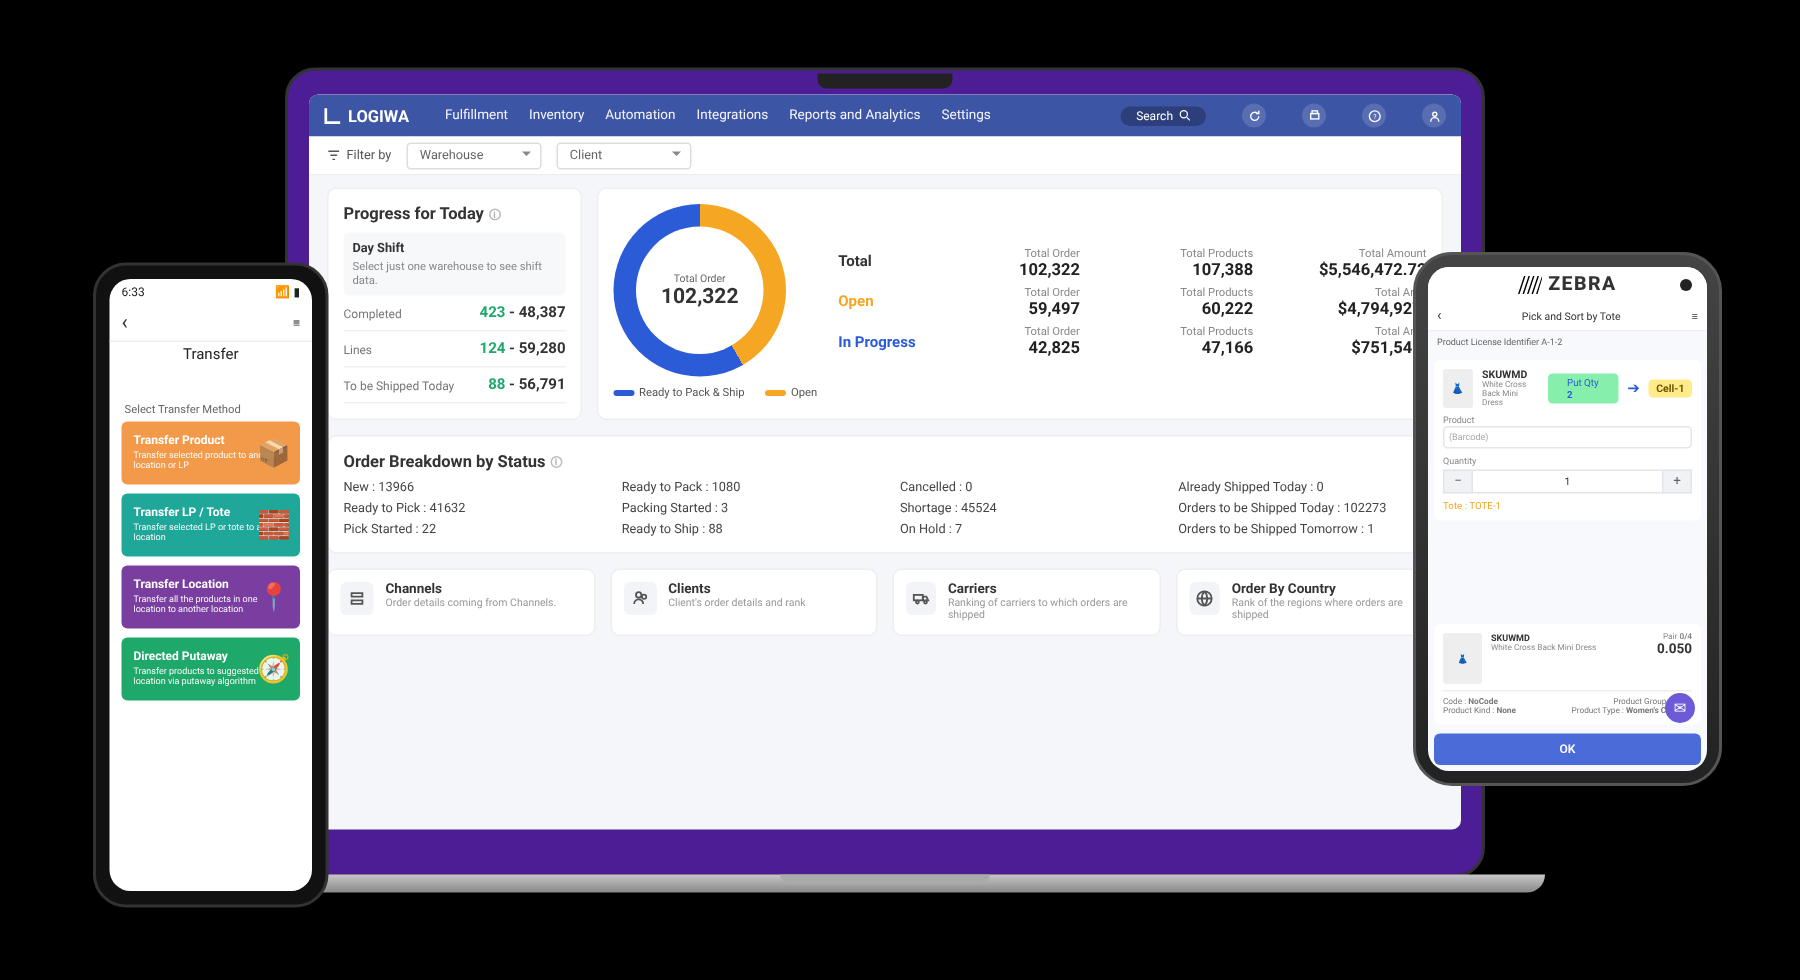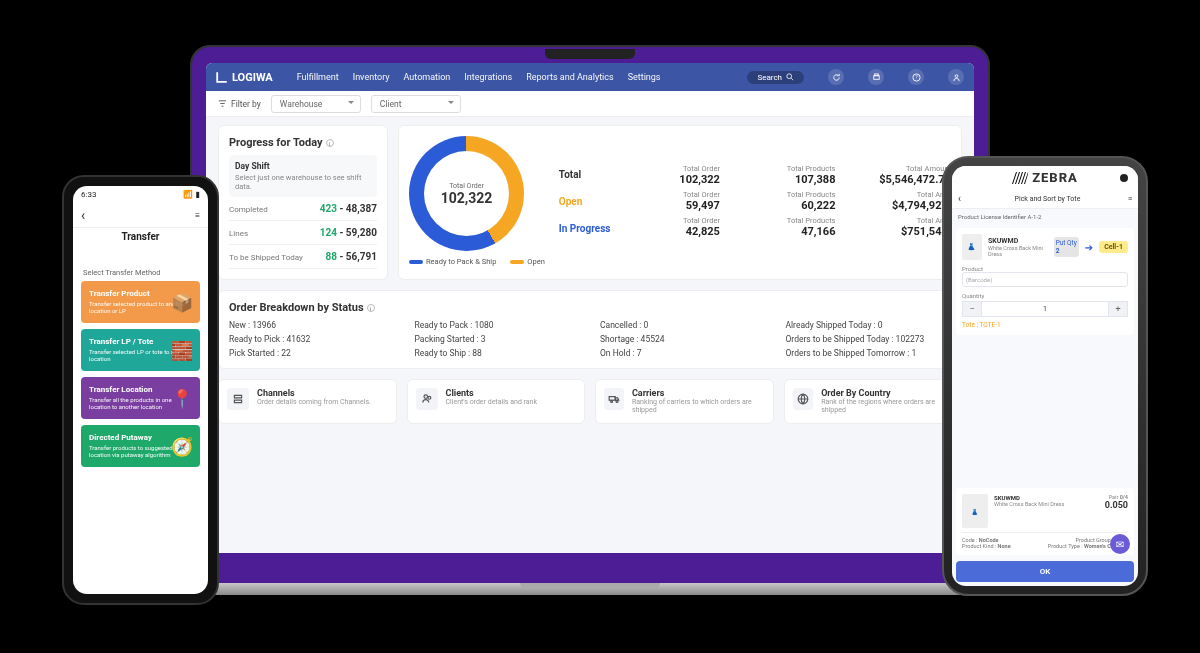--- a/index.html
+++ b/index.html
@@ -74,42 +74,42 @@
   .tile-icon{width:22px;height:22px;background:#f2f4f8;border-radius:4px;display:flex;align-items:center;justify-content:center;color:#555;}
   .tile-title{font-weight:700;font-size:9px;}
   .tile-sub{font-size:7px;color:#999;line-height:1.2;}
 
   
   .phone{position:absolute;left:62px;top:175px;width:157px;height:430px;background:#111;border-radius:22px;border:2px solid #333;padding:9px;z-index:5;}
   .phone-screen{background:#fff;width:100%;height:100%;border-radius:14px;overflow:hidden;display:flex;flex-direction:column;font-size:8px;color:#222;}
   .ph-status{display:flex;justify-content:space-between;align-items:center;padding:4px 8px;font-size:8px;}
   .ph-header{display:flex;align-items:center;padding:4px 8px;border-bottom:1px solid #eee;position:relative;}
   .ph-back{font-size:14px;color:#333;}
-  .ph-title{position:absolute;left:50%;transform:translateX(-50%);font-size:10px;font-weight:700;margin-top:42px;}
+  .ph-title{position:absolute;left:50%;transform:translateX(-50%);font-size:10px;font-weight:400;margin-top:42px;}
   .ph-menu{margin-left:auto;}
   .ph-sel{padding:10px 10px 4px;font-size:7.5px;color:#666;}
   .methods{padding:0 8px;display:flex;flex-direction:column;gap:6px;align-items:flex-end;}
   .method{border-radius:4px;padding:8px 8px;color:#fff;position:relative;min-height:42px;}
   .m-title{font-weight:700;font-size:8px;margin-bottom:2px;}
   .m-sub{font-size:6px;opacity:.95;line-height:1.2;max-width:120px;}
   .m-orange{background:#f2994a;} .m-teal{background:#1fa89a;} .m-purple{background:#7a3ea1;} .m-green{background:#1ea86a;}
   .m-ic{position:absolute;right:6px;top:50%;transform:translateY(-50%);font-size:18px;opacity:.9;}
 
   
-  .zebra{position:absolute;right:52px;top:156px;width:206px;height:440px;background:linear-gradient(#444,#222);border-radius:26px;border:2px solid #555;padding:8px;z-index:5;}
+  .zebra{position:absolute;right:52px;top:168px;width:206px;height:356px;background:linear-gradient(#444,#222);border-radius:26px;border:2px solid #555;padding:8px;z-index:5;}
   .zebra-screen{background:#f8f9fc;width:100%;height:100%;border-radius:14px;overflow:hidden;display:flex;flex-direction:column;font-size:7px;color:#333;}
   .z-brand{background:#fff;text-align:center;padding:4px 0;font-weight:800;font-size:13px;letter-spacing:1px;display:flex;align-items:center;justify-content:center;gap:4px;position:relative;}
   .z-cam{position:absolute;right:10px;top:50%;transform:translateY(-50%);width:8px;height:8px;background:#222;border-radius:50%;}
   .z-top{background:#fff;border-bottom:1px solid #eee;padding:4px 6px;display:flex;align-items:center;font-size:7px;}
   .z-top .zb{color:#333;font-size:10px;margin-right:6px;}
   .z-panel{background:#fff;margin:4px;border-radius:4px;padding:6px;}
   .z-row{display:flex;align-items:center;gap:6px;}
   .z-thumb{width:20px;height:26px;background:#eee;border-radius:2px;display:flex;align-items:center;justify-content:center;}
   .z-tag{background:#ffeb8a;border-radius:3px;padding:2px 5px;font-size:7px;font-weight:700;color:#6b5500;}
-  .z-bluepill{background:#e5e5e5;border-radius:3px;padding:2px 2px;font-size:6.5px;color:#2b5bd7;}
+  .z-bluepill{background:#86efac;border-radius:3px;padding:2px 13px;font-size:6.5px;color:#2b5bd7;}
   .z-arrow{color:#2b5bd7;font-size:10px;}
   .z-label{font-size:6px;color:#888;margin-top:5px;}
   .z-stepper{display:flex;align-items:center;gap:0;margin-top:2px;}
   .z-step-btn{flex:0 0 20px;height:16px;background:#f0f2f6;border:1px solid #e2e5ec;display:flex;align-items:center;justify-content:center;color:#666;font-size:9px;}
   .z-qty{flex:1;height:16px;border:1px solid #e2e5ec;border-left:0;border-right:0;text-align:center;line-height:15px;}
   .z-tote{color:#f5a623;font-size:6.5px;margin-top:4px;}
   .z-gap{flex:1;}
   .z-detail{background:#fff;margin:4px;border-radius:4px;padding:6px;font-size:6px;}
   .z-det-head{display:flex;justify-content:space-between;align-items:flex-start;margin-bottom:4px;}
   .z-det-meta{display:flex;justify-content:space-between;border-top:1px solid #eee;padding-top:4px;font-size:5.5px;color:#777;}

